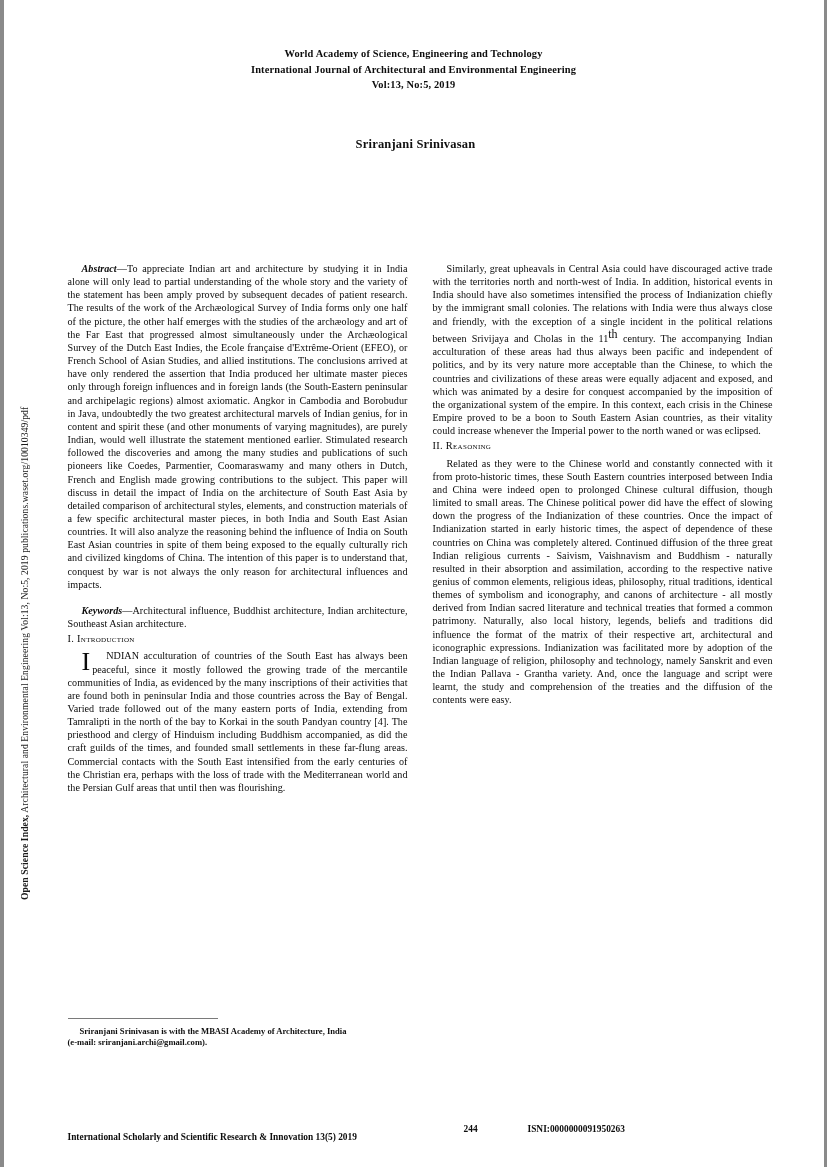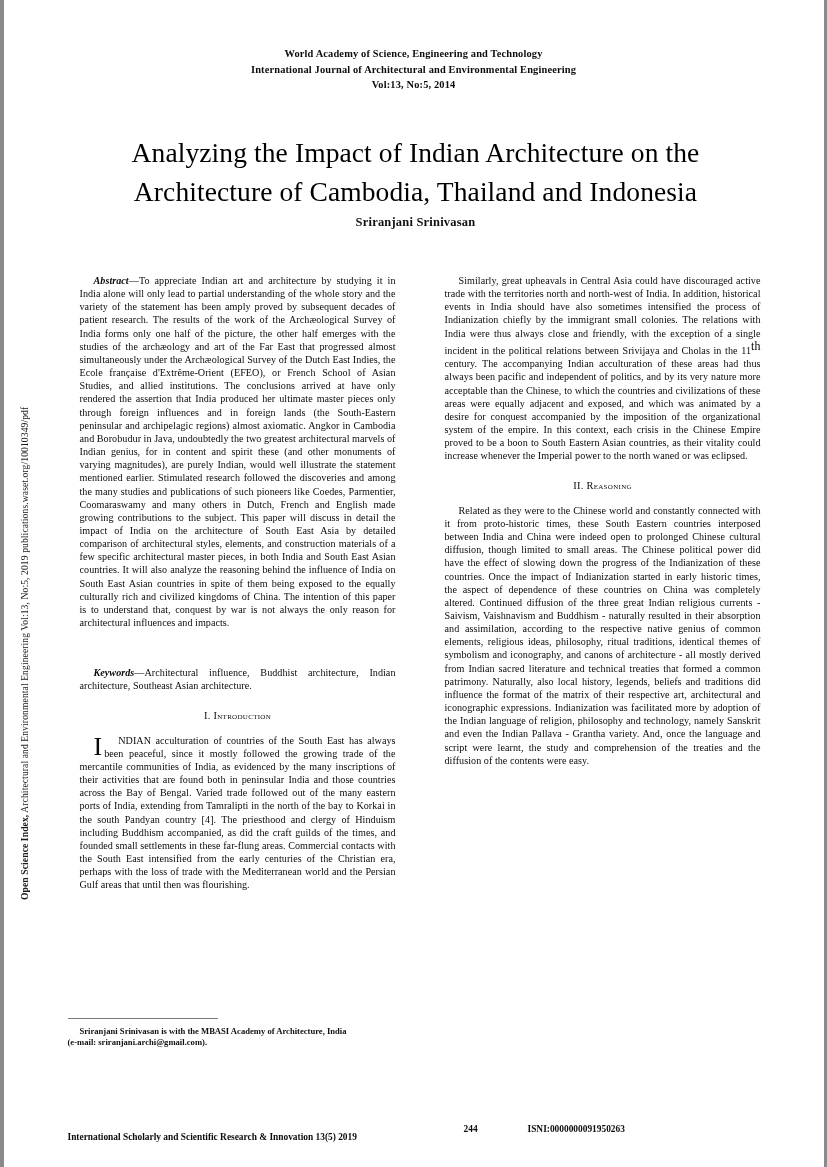--- a/index.html
+++ b/index.html
@@ -91,32 +91,31 @@
   }
   .col {
     width: 340px;
     font-size: 10.15px;
     line-height: 13.15px;
     text-align: justify;
     color: #0a0a0a;
     letter-spacing: 0.04px;
   }
   .col p {
-    margin: 12px;
+    margin: 0;
     text-indent: 14px;
   }
 
   .lead-label {
     font-weight: bold;
     font-style: italic;
   }
 
   .section-head {
-    text-align: center;
-    margin: 16px 0 4px 0;
+    margin: 2px 0 4px 0;
     font-size: 10.4px;
     font-variant: small-caps;
     text-transform: none;
     letter-spacing: 0.3px;
   }
   .gap-md { height: 13px; }
 
   
   .dropcap-para {
     text-indent: 0;
@@ -175,28 +174,24 @@
 
 <div class="page">
 
   <div class="sidebar-stamp">
     <div class="vtext"><b>Open Science Index,</b><span> Architectural and Environmental Engineering Vol:13, No:5, 2019 publications.waset.org/10010349/pdf</span></div>
   </div>
 
   <div class="journal-header">
     <div>World Academy of Science, Engineering and Technology</div>
     <div>International Journal of Architectural and Environmental Engineering</div>
-    <div>Vol:13, No:5, 2014</div>
+    <div>Vol:13, No:5, 2019</div>
   </div>
 
   <div class="title-block">
-    <div class="paper-title">
-      <div>Analyzing the Impact of Indian Architecture on the</div>
-      <div>Architecture of Cambodia, Thailand and Indonesia</div>
-    </div>
     <div class="paper-author">Sriranjani Srinivasan</div>
   </div>
 
   <div class="columns">
 
     <div class="col">
 
       <p><span class="lead-label">Abstract</span><span>—</span><span>To appreciate Indian art and architecture by studying it in India alone will only lead to partial understanding of the whole story and the variety of the statement has been amply proved by subsequent decades of patient research. The results of the work of the Archæological Survey of India forms only one half of the picture, the other half emerges with the studies of the archæology and art of the Far East that progressed almost simultaneously under the Archæological Survey of the Dutch East Indies, the Ecole française d'Extrême-Orient (EFEO), or French School of Asian Studies, and allied institutions. The conclusions arrived at have only rendered the assertion that India produced her ultimate master pieces only through foreign influences and in foreign lands (the South-Eastern peninsular and archipelagic regions) almost axiomatic. Angkor in Cambodia and Borobudur in Java, undoubtedly the two greatest architectural marvels of Indian genius, for in content and spirit these (and other monuments of varying magnitudes), are purely Indian, would well illustrate the statement mentioned earlier. Stimulated research followed the discoveries and among the many studies and publications of such pioneers like Coedes, Parmentier, Coomaraswamy and many others in Dutch, French and English made growing contributions to the subject. This paper will discuss in detail the impact of India on the architecture of South East Asia by detailed comparison of architectural styles, elements, and construction materials of a few specific architectural master pieces, in both India and South East Asian countries. It will also analyze the reasoning behind the influence of India on South East Asian countries in spite of them being exposed to the equally culturally rich and civilized kingdoms of China. The intention of this paper is to understand that, conquest by war is not always the only reason for architectural influences and impacts.</span></p>
 
       <div class="gap-md"></div>

